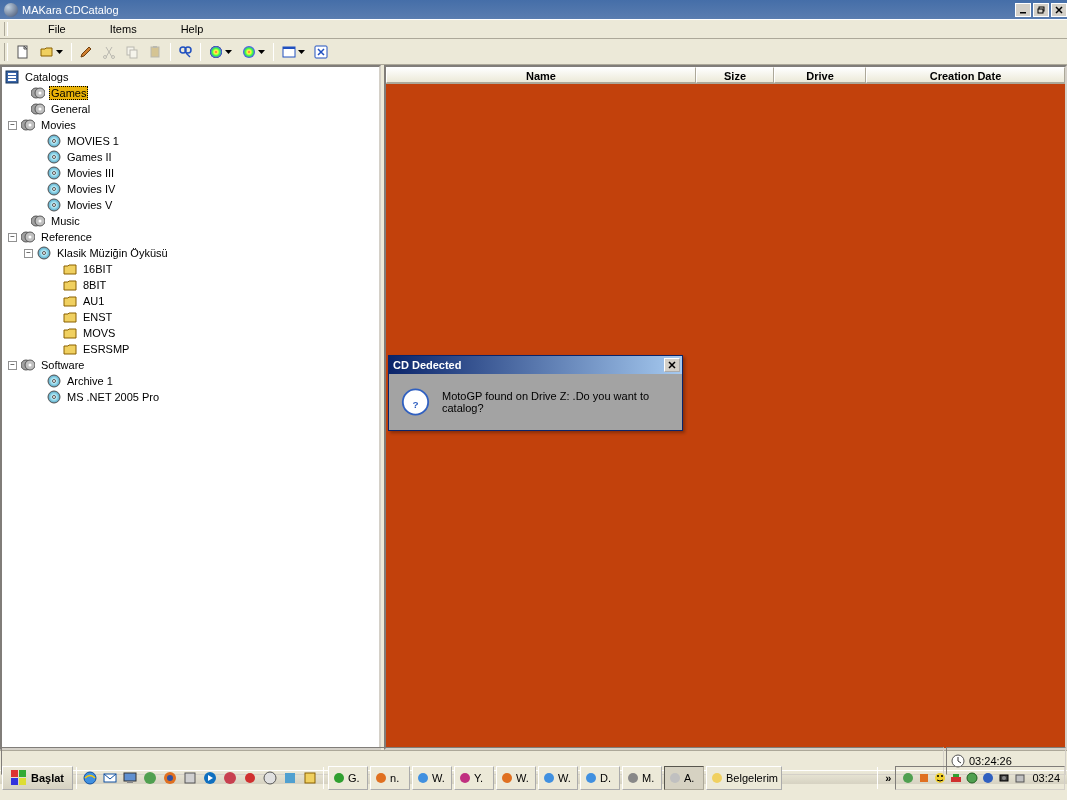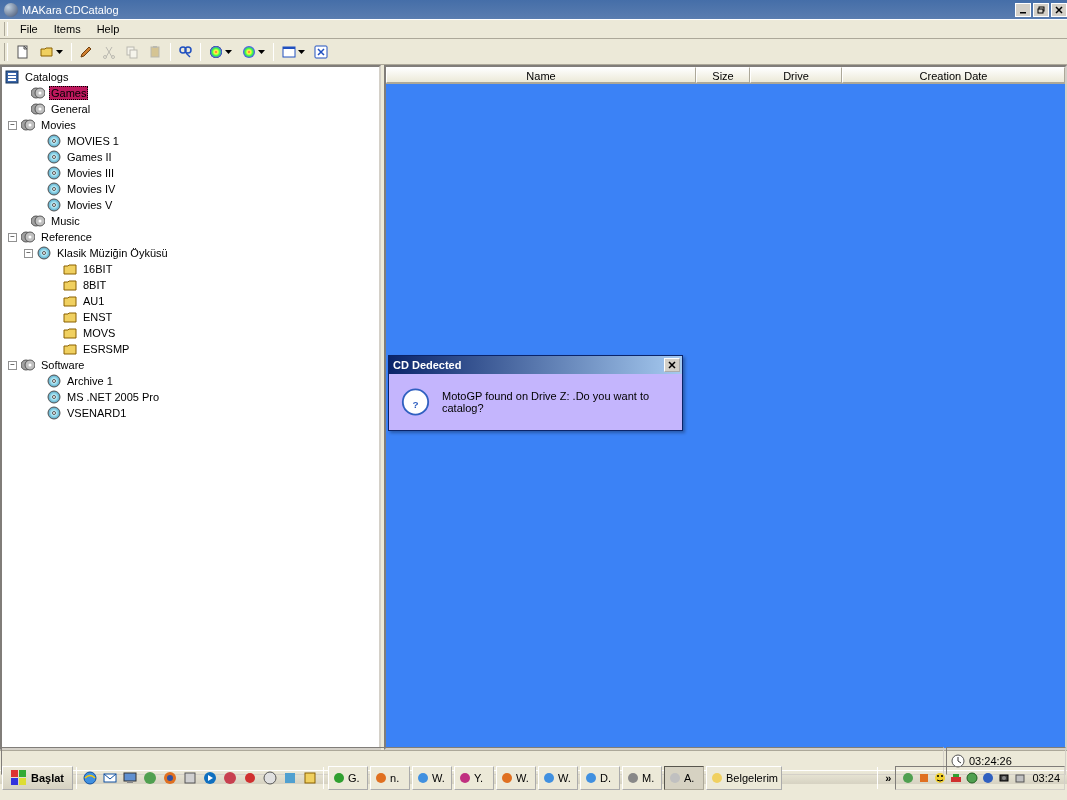--- a/index.html
+++ b/index.html
@@ -8,68 +8,68 @@
 
 .titlebar { height:19px; background:linear-gradient(#456ea8,#5a7db0); display:flex; align-items:center; padding-left:4px; color:#fff; }
 .titlebar .app-icon { width:14px; height:14px; border-radius:50%; background:radial-gradient(circle at 30% 30%,#c0d0e0,#405070); margin-right:4px; }
 .winbtns { margin-left:auto; display:flex; }
 .winbtn { width:16px; height:14px; border:1px solid #fff; background:#d4d0c8; margin-left:2px; display:flex; align-items:center; justify-content:center; font-size:9px; color:#000; }
 .winbtn svg { width:8px; height:8px; }
 
 
 .menubar { height:20px; background:#ece9d8; display:flex; align-items:center; border-top:1px solid #fff; border-bottom:1px solid #aca899; }
 .menubar .grip { width:4px; height:14px; border-left:1px solid #aca899; border-right:1px solid #fff; margin:0 4px; }
-.menu-item { padding:9px 8px; cursor:default; }
+.menu-item { padding:9px 8px; cursor:default;margin-left:28px; }
 
 
 .toolbar { height:26px; background:#ece9d8; display:flex; align-items:center; border-bottom:1px solid #aca899; padding-left:4px; }
 .toolbar .grip { width:4px; height:18px; border-left:1px solid #aca899; border-right:1px solid #fff; margin-right:4px; }
 .tbtn { width:22px; height:22px; display:flex; align-items:center; justify-content:center; margin-right:1px; }
 .tsep { width:1px; height:18px; background:#aca899; margin:0 3px; border-right:1px solid #fff; }
 .tbtn .dd { width:7px; margin-left:2px; }
 .tbtn.wide { width:32px; }
 
 
 .content { display:flex; height:calc(100% - 19px - 20px - 26px - 20px - 30px);text-align:center; }
 .tree-pane { width:381px; background:#fff; border:2px inset #d4d0c8; overflow:auto; }
 .splitter { width:3px; background:#ece9d8; cursor:col-resize; }
-.list-pane { flex:1; background:#3b82f6; border:2px inset #d4d0c8; display:flex; flex-direction:column; }
+.list-pane { flex:1; background:#c2410c; border:2px inset #d4d0c8; display:flex; flex-direction:column;font-weight:bold; }
 
 
 .col-headers { display:flex; height:17px; background:#ece9d8; border-bottom:1px solid #aca899; }
 .col-header { border-right:1px solid #aca899; border-bottom:1px solid #aca899; border-top:1px solid #fff; border-left:1px solid #fff; padding:2px 6px; background:linear-gradient(#fefefe,#ece9d8); }
 
 
 .tree { padding:2px; }
 .tree-row { display:flex; align-items:center; height:16px; white-space:nowrap; }
 .expander { width:9px; height:9px; border:1px solid #919191; display:flex; align-items:center; justify-content:center; font-size:8px; line-height:1; margin-right:3px; background:#fff; color:#000; }
 .expander.none { border:none; background:none; }
 .tree-icon { width:16px; height:14px; margin-right:3px; display:flex; align-items:center; justify-content:center; }
 .tree-label { padding:1px 2px; }
-.tree-label.selected { background:#be185d; border:1px dotted #000; padding:0 1px; }
+.tree-label.selected { background:#eab308; border:1px dotted #000; padding:0 1px; }
 
 
 .statusbar { height:20px; background:#ece9d8; border-top:1px solid #aca899; display:flex; align-items:center; }
 .status-panel { border:1px inset #d4d0c8; height:28px; margin:1px; padding:1px 4px; display:flex; align-items:center; }
 
 
 .taskbar { height:14px; background:linear-gradient(#ece9d8,#d6d2c2); border-top:1px solid #fff; display:flex; align-items:center; padding:2px; }
 .start-btn { height:24px; padding:2px 8px; border:1px outset #fff; background:linear-gradient(#ece9d8,#d6d2c2); display:flex; align-items:center; font-weight:bold; }
 .start-btn .flag { width:16px; height:16px; margin-right:4px; }
 .ql-sep { width:1px; height:22px; background:#aca899; margin:0 3px; border-right:1px solid #fff; }
 .ql-icon { width:18px; height:18px; margin:0 1px; display:flex; align-items:center; justify-content:center; }
 .task-btn { height:24px; min-width:40px; border:1px outset #fff; background:#ece9d8; margin:0 1px; padding:2px 3px; display:flex; align-items:center; font-size:10px; overflow:hidden; }
 .task-btn.active { border:1px inset #aca899; background:#d6d2c2; }
 .task-btn .ti { width:14px; height:14px; margin-right:2px; flex-shrink:0; }
 .tray { margin-left:auto; border:1px inset #d4d0c8; height:24px; display:flex; align-items:center; padding:0 4px; }
 .tray .ti { width:14px; height:14px; margin:0 1px; }
 .clock { margin-left:4px; }
 
 
-.dialog { position:absolute; left:388px; top:355px; width:295px; background:#c4b5fd; border:1px solid #0a246a; box-shadow:2px 2px 3px rgba(0,0,0,.3); }
+.dialog { position:absolute; left:388px; top:355px; width:295px; background:#a3a3a3; border:1px solid #0a246a; box-shadow:2px 2px 3px rgba(0,0,0,.3); }
 .dialog-title { height:18px; background:linear-gradient(90deg,#0a246a,#a6caf0); color:#fff; display:flex; align-items:center; padding-left:4px; font-weight:bold; }
 .dialog-close { margin-left:auto; width:16px; height:14px; background:#d4d0c8; border:1px outset #fff; display:flex; align-items:center; justify-content:center; margin-right:2px; color:#000; }
 .dialog-body { padding:12px; display:flex; align-items:center; }
 .dialog-body .qicon { width:32px; height:32px; margin-right:12px; }
 .dialog-buttons { display:flex; justify-content:center; padding:6px 0 10px; gap:6px; }
 .dlg-btn { width:76px; height:22px; border:1px outset #fff; background:#ece9d8; }
 
 
 .cd-icon { width:14px; height:14px; }
 .folder-icon { width:14px; height:12px; }
@@ -420,37 +420,27 @@
       <div class="tree-row" style="padding-left:30px">
           <span class="expander none"></span>
           <span class="tree-icon">
             <svg class="cd-icon" viewBox="0 0 14 14">
               <circle cx="7" cy="7" r="6" fill="url(#cdg)" stroke="#555"></circle>
               <circle cx="7" cy="7" r="1.5" fill="#fff" stroke="#555"></circle>
             </svg>
           </span>
           <span class="tree-label">MS .NET 2005 Pro</span>
         </div>
-      <div class="tree-row" style="padding-left:30px">
-          <span class="expander none"></span>
-          <span class="tree-icon">
-            <svg class="cd-icon" viewBox="0 0 14 14">
-              <circle cx="7" cy="7" r="6" fill="url(#cdg)" stroke="#555"></circle>
-              <circle cx="7" cy="7" r="1.5" fill="#fff" stroke="#555"></circle>
-            </svg>
-          </span>
-          <span class="tree-label">VSENARD1</span>
-        </div>
     </div>
   </div>
   <div class="splitter"></div>
   <div class="list-pane">
     <div class="col-headers">
       <div class="col-header" style="width:310px">Name</div>
-      <div class="col-header" style="width:54px">Size</div>
+      <div class="col-header" style="width:78px">Size</div>
       <div class="col-header" style="width:92px">Drive</div>
       <div class="col-header" style="flex:1">Creation Date</div>
     </div>
     <div style="flex:1"></div>
   </div>
 </div>
 
 <div class="statusbar">
   <div class="status-panel" style="flex:1"></div>
   <div class="status-panel" style="width:120px">

